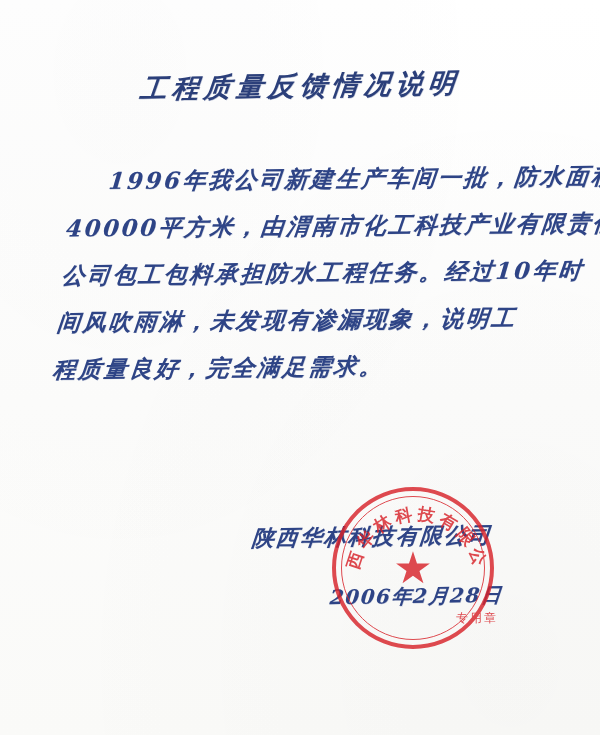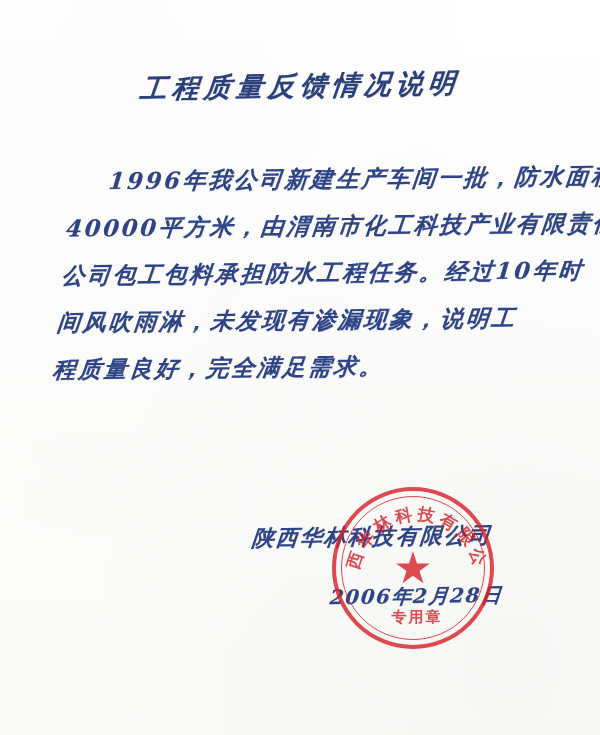--- a/index.html
+++ b/index.html
@@ -142,26 +142,25 @@
     font-family: "DejaVu Serif", serif;
     font-size: 17px;
     font-weight: bold;
     letter-spacing: 4px;
   }
   .seal-bottom-text {
     position: absolute;
     bottom: 18px;
     left: 0;
     width: 162px;
-    text-align: center;
+    text-align: right;
     color: #d8232a;
     font-family: "DejaVu Serif", serif;
-    font-size: 15px;
+    font-size: 12px;
     letter-spacing: 2px;
-    font-weight: bold;
   }
 </style>
 </head>
 <body>
 
 <div class="page">
   <div class="paper-texture"></div>
 
   <div class="doc-title">工程质量反馈情况说明</div>
 

